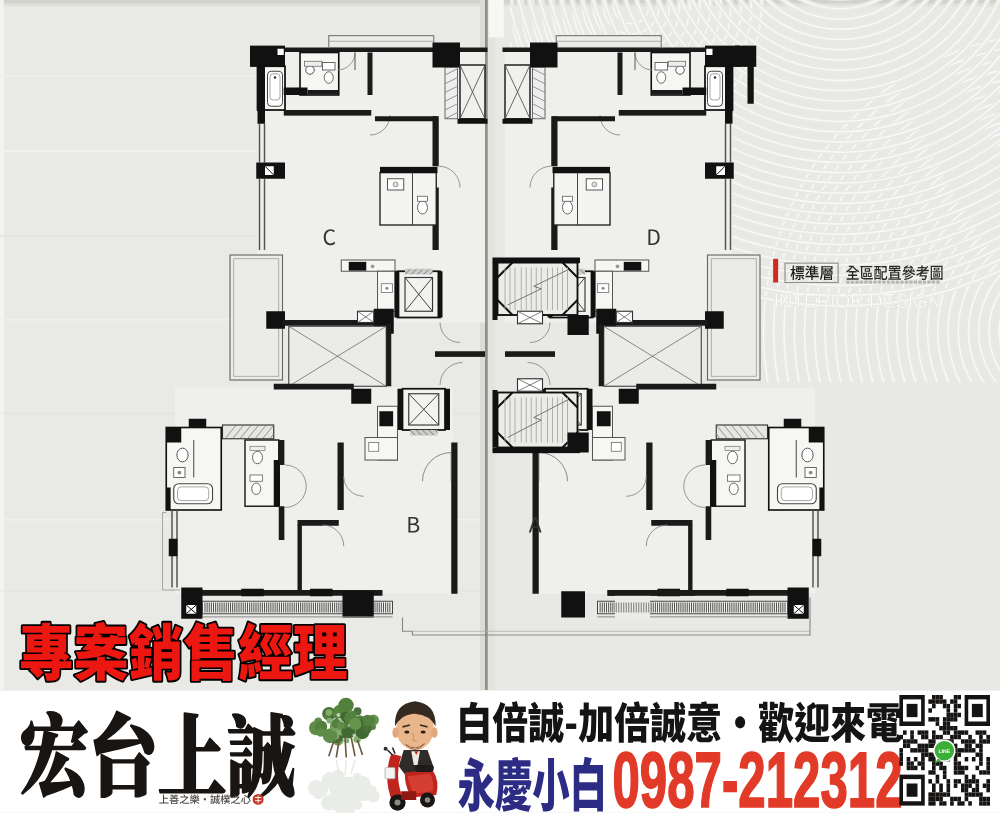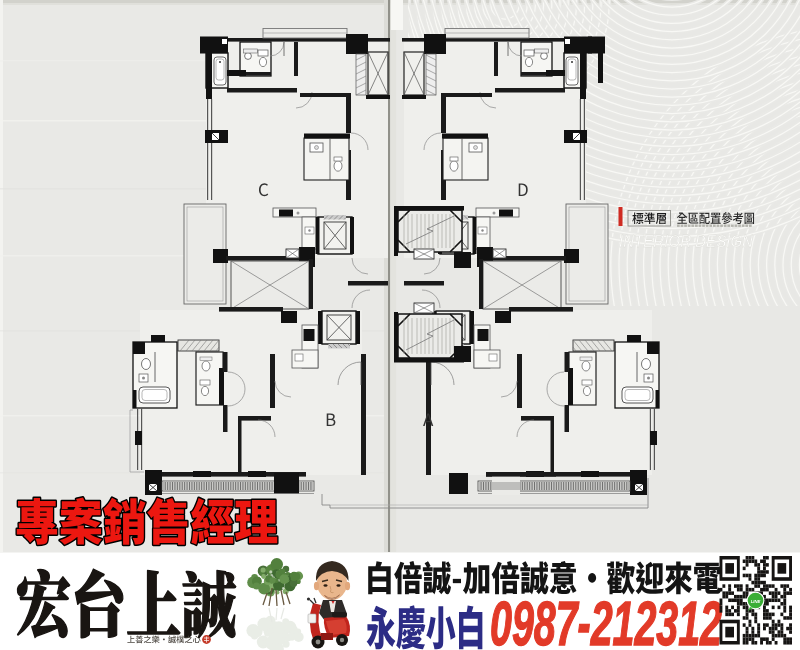--- a/index.html
+++ b/index.html
@@ -1,15 +1,15 @@
 <!DOCTYPE html>
 <html><head><meta charset="utf-8"><title>plan</title>
 <style>
 html,body{margin:0;padding:0;background:#fff;}
-.page{position:relative;width:800px;height:650px;overflow:hidden;font-family:"Liberation Sans",sans-serif;font-style:italic;}
+.page{position:relative;width:800px;height:650px;overflow:hidden;font-family:"Liberation Sans",sans-serif;}
 </style></head>
 <body>
 <div class="page">
 <svg width="800" height="650" viewBox="0 0 800 650">
 <clipPath id="ctr">
         <rect x="408" y="0" width="392" height="306"></rect>
       </clipPath>
 <defs>
         <path id="g0" d="M377 -13Q309 -13 251 12Q192 38 149 87Q106 136 82 207Q58 277 58 366Q58 455 83 525Q107 596 151 645Q195 694 254 720Q313 746 383 746Q450 746 501 719Q552 691 584 656L534 596Q505 627 468 646Q431 665 384 665Q315 665 263 629Q211 593 182 527Q153 460 153 369Q153 276 181 209Q209 141 260 105Q311 68 381 68Q433 68 475 90Q516 112 551 151L602 92Q559 42 504 14Q449 -13 377 -13Z"></path>
         <path id="g1" d="M101 0V733H284Q397 733 474 691Q551 648 590 567Q629 486 629 369Q629 253 590 170Q551 87 475 44Q399 0 288 0ZM193 76H276Q362 76 420 111Q477 145 506 211Q534 277 534 369Q534 463 506 527Q477 591 420 624Q362 658 276 658H193Z"></path>

